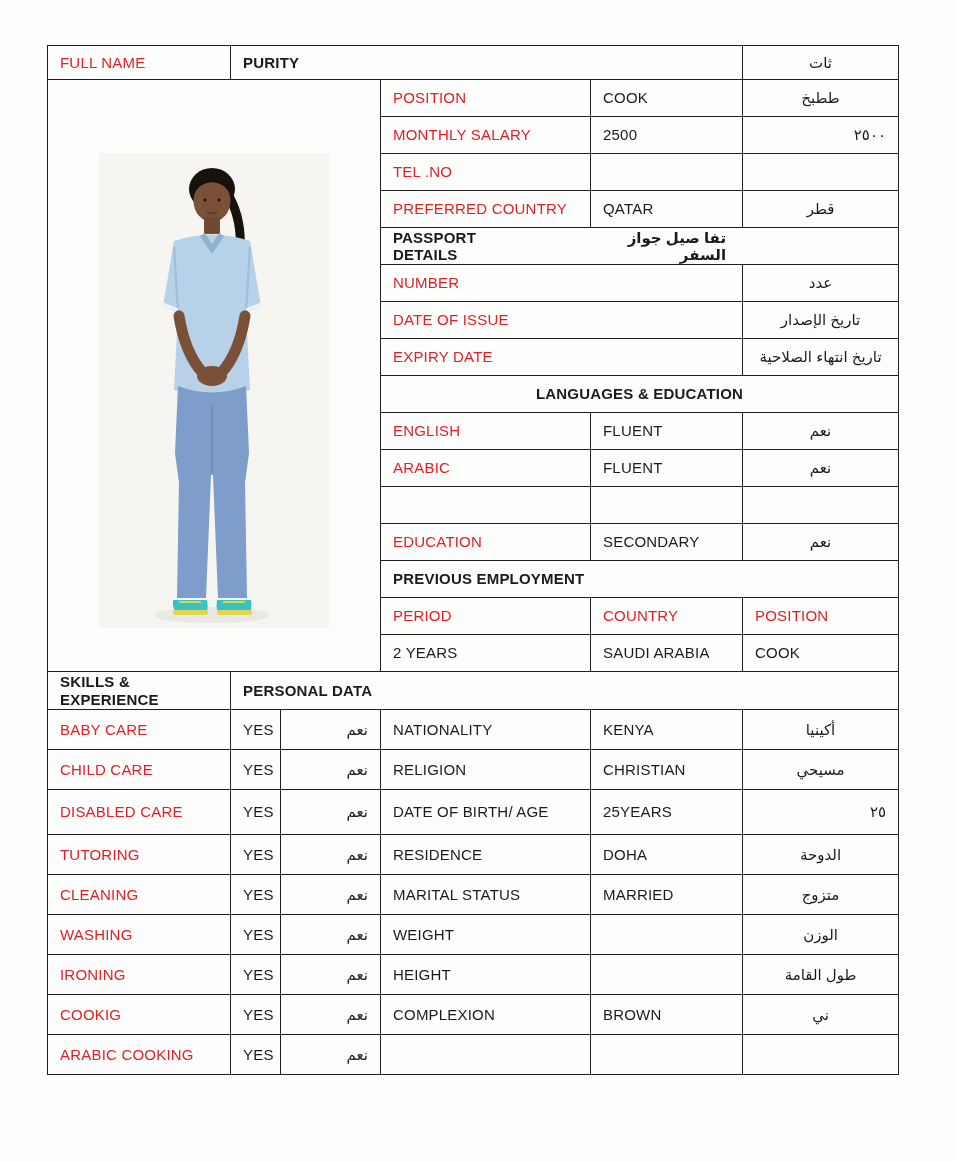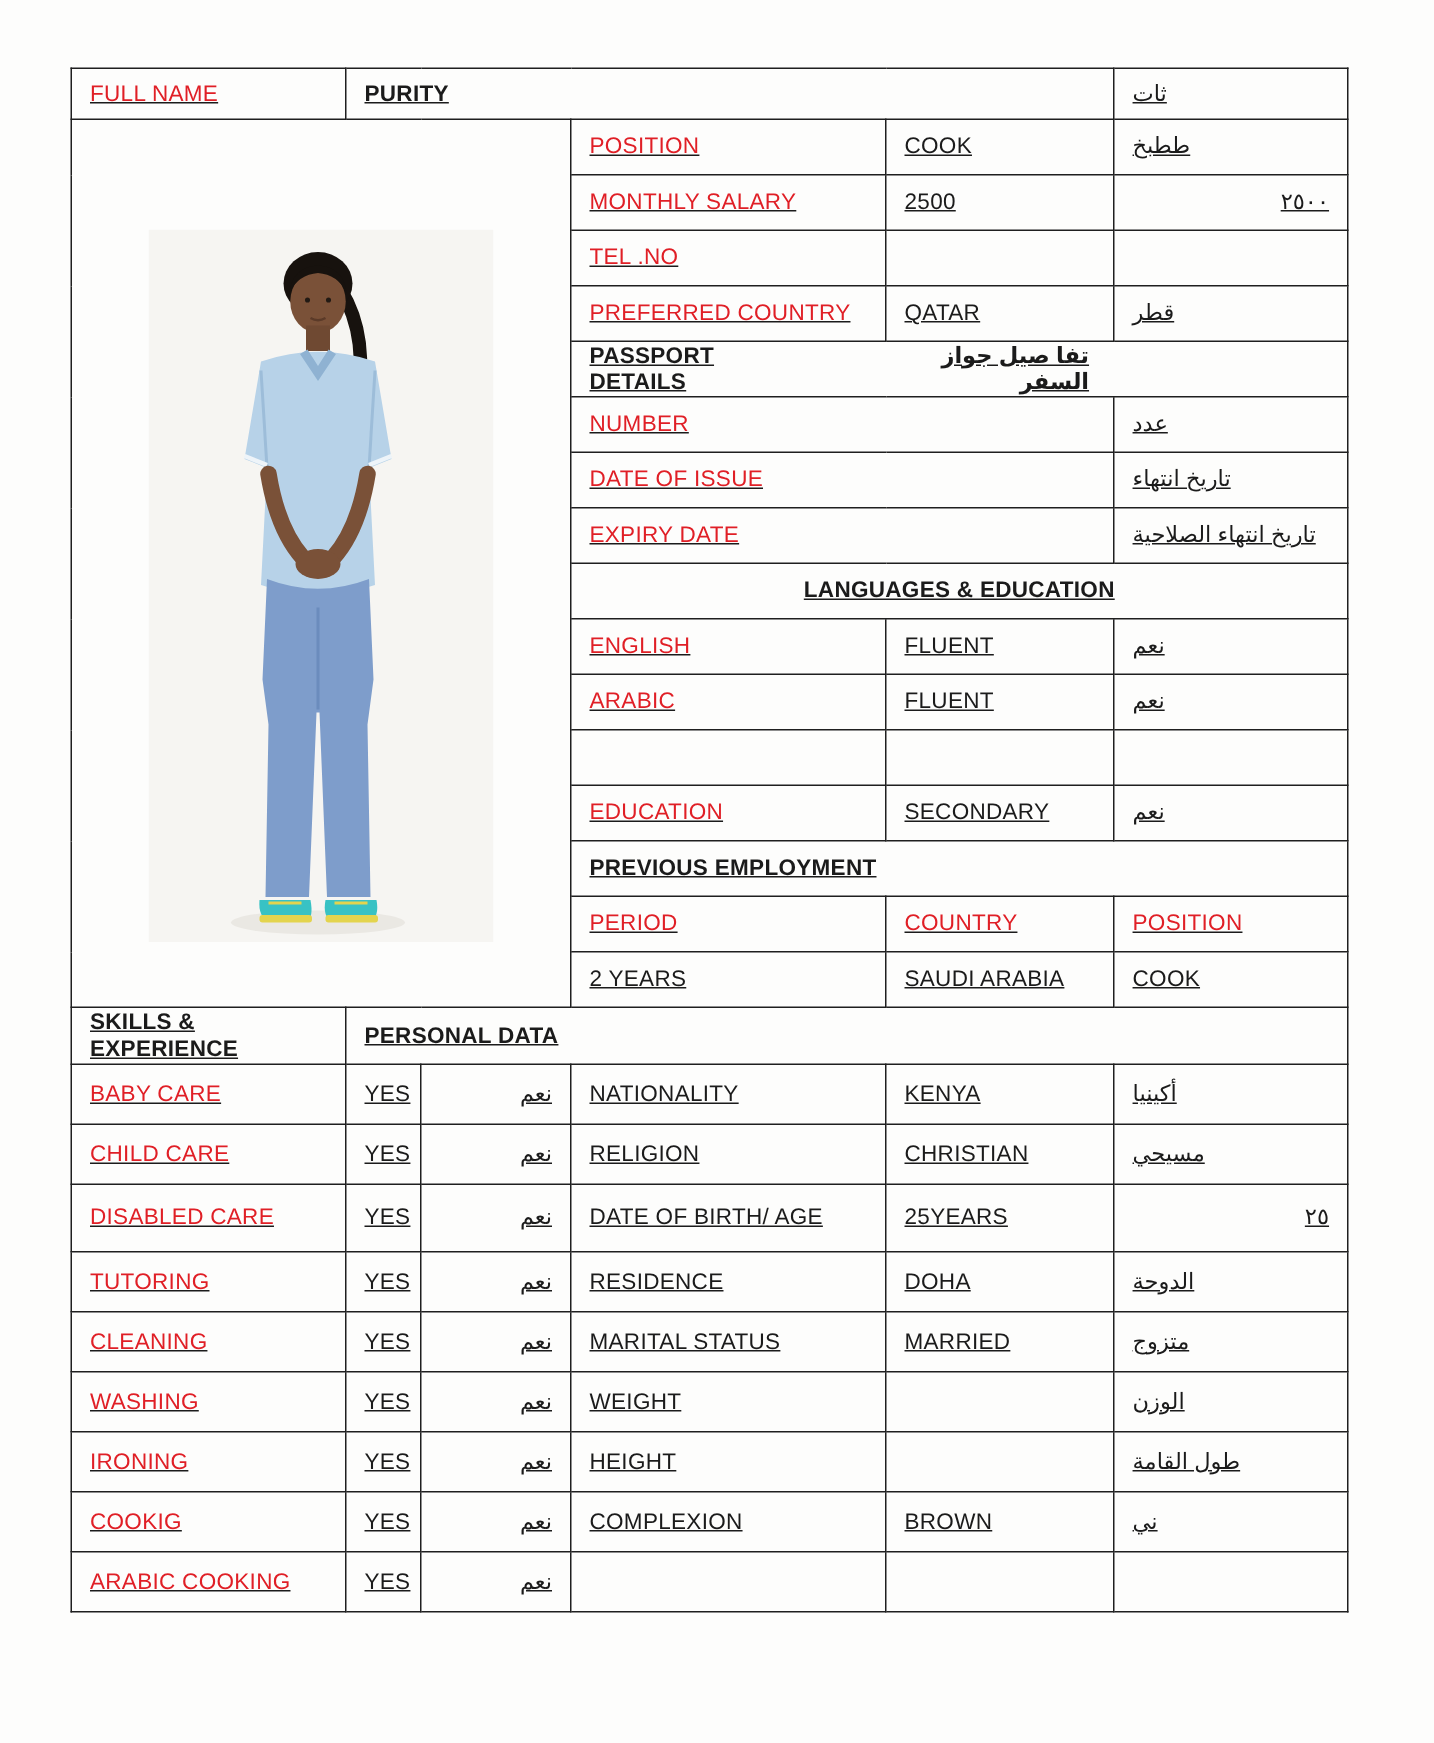--- a/index.html
+++ b/index.html
@@ -8,37 +8,37 @@
   .page { position:relative; width:956px; height:1162px; overflow:hidden; }
   .form { position:absolute; left:47px; top:45px; width:851px; }
 
   .title-box {
     border:1.6px solid var(--border,#1f1f1f);
     height:46px; display:flex; align-items:center; justify-content:center;
     color:var(--label_red,#e01f26); font-size:15.5px; letter-spacing:.4px;
     margin-bottom:10px;
   }
 
-  table.form-table { border-collapse:collapse; width:851px; table-layout:fixed;text-decoration:underline; }
+  table.form-table { border-collapse:collapse; width:851px; table-layout:fixed; }
   .form-table td {
     border:1.6px solid var(--border,#1f1f1f);
     font-size:15px; padding:0 12px; vertical-align:middle; overflow:hidden;
     letter-spacing:.2px; line-height:1.15;
   }
   .form-table tr { height:37px; }
   tr.h34 { height:34px; }
   tr.h38 { height:38px; }
   tr.h40 { height:40px; }
   tr.h45 { height:45px; }
 
   .red { color:var(--label_red,#e01f26); }
   .bold { font-weight:bold; }
   .small { font-size:13px; }
   .pad8 { padding-left:8px; }
-  .ar { text-align:left; padding-right:14px; font-size:14px; }
+  .ar { text-align:center; padding-right:14px; font-size:14px; }
   .ar-left { text-align:right; padding-left:8px; }
   .naam { text-align:right; padding-right:10px; font-size:13.5px; }
   .lang-head { text-align:center; padding-right:170px; }
   .personal-head { padding-right:170px; }
 
   .pass-inner { display:flex; align-items:center; justify-content:space-between; padding-right:160px;gap:40px; }
   .pass-inner .pass-ar { font-size:15px; }
 
   .photo-cell { vertical-align:top; padding:0; }
   .photo-wrap { width:100%; display:flex; justify-content:center; padding-top:30px; }
@@ -133,21 +133,21 @@
         </td>
       </tr>
 
       <tr>
         <td class="red" colspan="2">NUMBER</td>
         <td class="ar" dir="rtl">عدد</td>
       </tr>
 
       <tr>
         <td class="red" colspan="2">DATE OF ISSUE</td>
-        <td class="ar" dir="rtl">تاريخ انتهاء</td>
+        <td class="ar" dir="rtl">تاريخ الإصدار</td>
       </tr>
 
       <tr>
         <td class="red" colspan="2">EXPIRY DATE</td>
         <td class="ar" dir="rtl">تاريخ انتهاء الصلاحية</td>
       </tr>
 
       <tr>
         <td colspan="3" class="bold lang-head">LANGUAGES &amp; EDUCATION</td>
       </tr>

